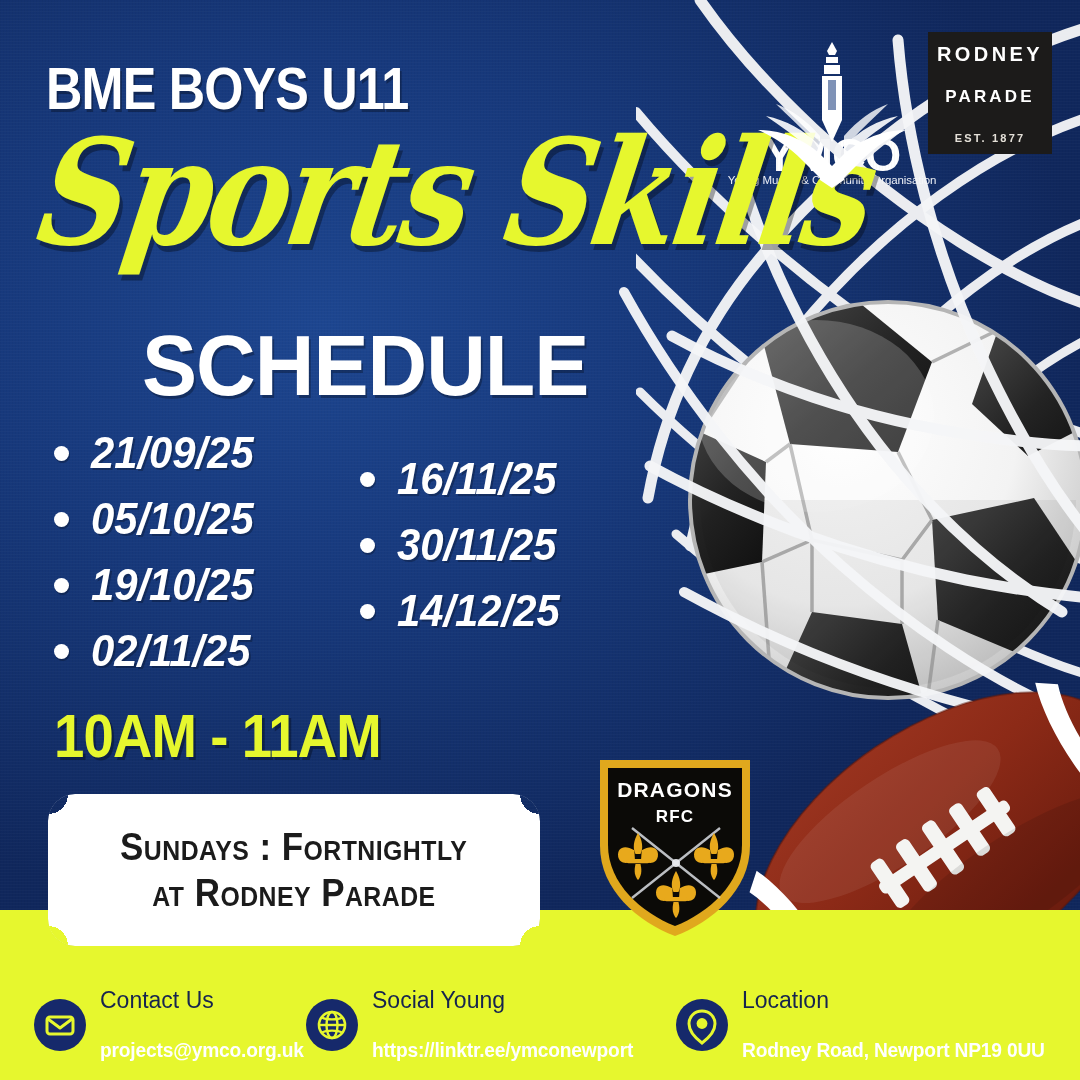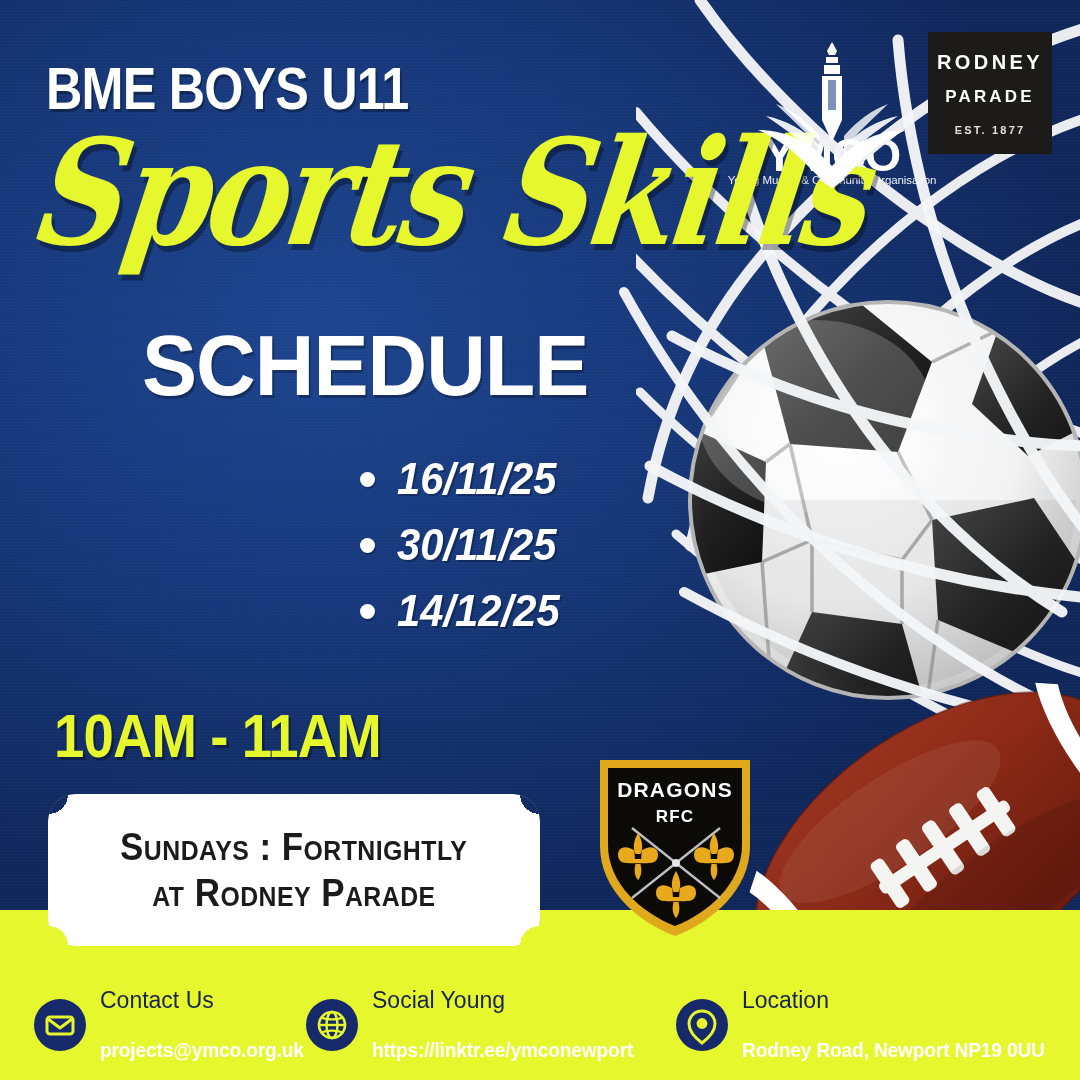--- a/index.html
+++ b/index.html
@@ -130,21 +130,21 @@
   .foot-icon{width:52px;height:52px;flex:0 0 auto;}
   .foot-text{display:flex;flex-direction:column;line-height:1.05;gap:28px;}
   .foot-label{color:#16244f;font-size:23px;font-weight:400;white-space:nowrap;}
   .foot-value{color:#ffffff;font-size:20px;font-weight:900;white-space:nowrap;
               transform:scaleX(.96);transform-origin:left center;letter-spacing:-.2px;}
 
   
   #rodney-logo{
     position:absolute;left:928px;top:32px;width:124px;height:122px;z-index:7;
     background:#1c1b1a;display:flex;flex-direction:column;
-    align-items:center;justify-content:center;gap:13px;
+    align-items:center;justify-content:center;gap:21px;
   }
   .rp-l1{color:#fff;font-size:20px;font-weight:700;letter-spacing:3.4px;}
   .rp-l2{color:#fff;font-size:17px;font-weight:700;letter-spacing:3.2px;}
   .rp-l3{color:#e4e0d8;font-size:11px;font-weight:700;letter-spacing:2.2px;margin-top:4px;}
 
   
   #ymco-logo{position:absolute;left:742px;top:38px;width:180px;height:150px;z-index:7;}
   #ymco-name{
     position:absolute;left:742px;top:128px;width:180px;text-align:center;
     color:#ffffff;font-weight:700;font-size:46px;letter-spacing:-1px;
@@ -274,20 +274,38 @@
   </svg>
 
   <div id="yellow-band"></div>
 
   <div id="content" class="layer">
 
     <div id="title-line">BME BOYS U11</div>
     <div id="script-title">Sports Skills</div>
     <div id="schedule-heading">SCHEDULE</div>
 
+    <ul id="dates-left" class="date-col">
+      <li>
+        <span class="dot"></span>
+        <span class="date-txt">21/09/25</span>
+      </li>
+      <li>
+        <span class="dot"></span>
+        <span class="date-txt">05/10/25</span>
+      </li>
+      <li>
+        <span class="dot"></span>
+        <span class="date-txt">19/10/25</span>
+      </li>
+      <li>
+        <span class="dot"></span>
+        <span class="date-txt">02/11/25</span>
+      </li>
+    </ul>
 
     <ul id="dates-right" class="date-col">
       <li>
         <span class="dot"></span>
         <span class="date-txt">16/11/25</span>
       </li>
       <li>
         <span class="dot"></span>
         <span class="date-txt">30/11/25</span>
       </li>

